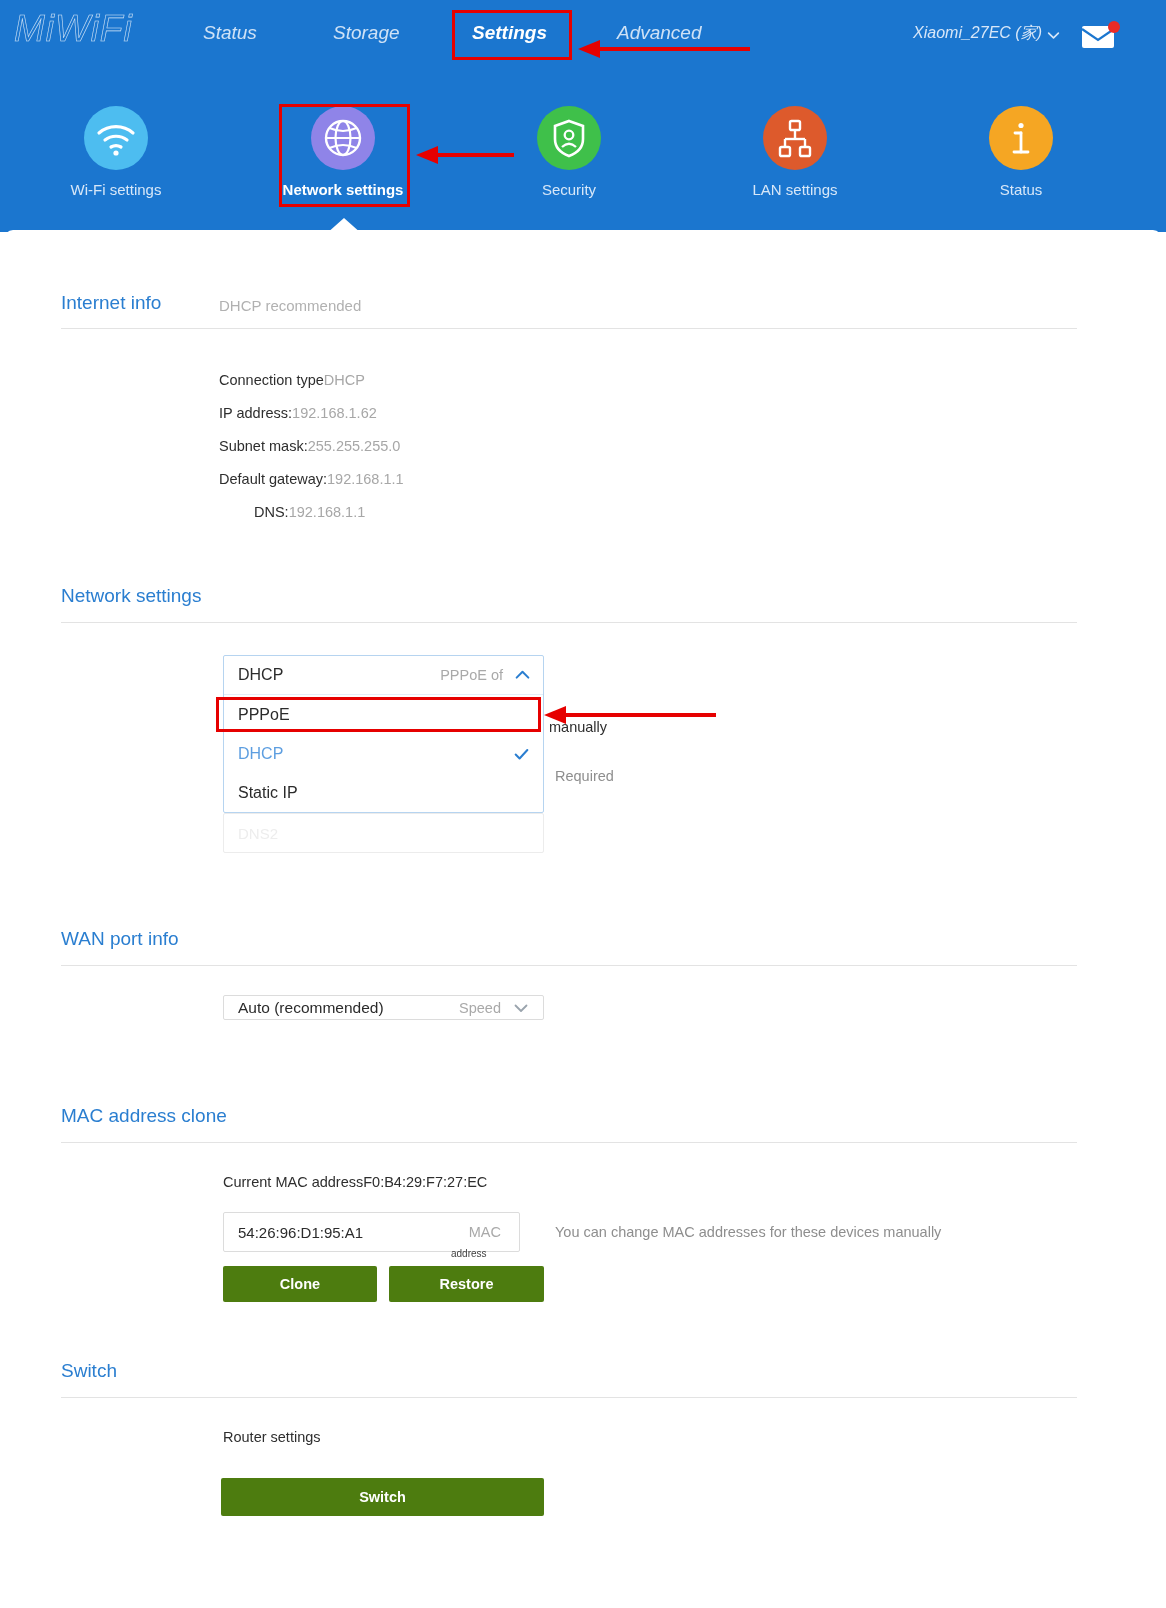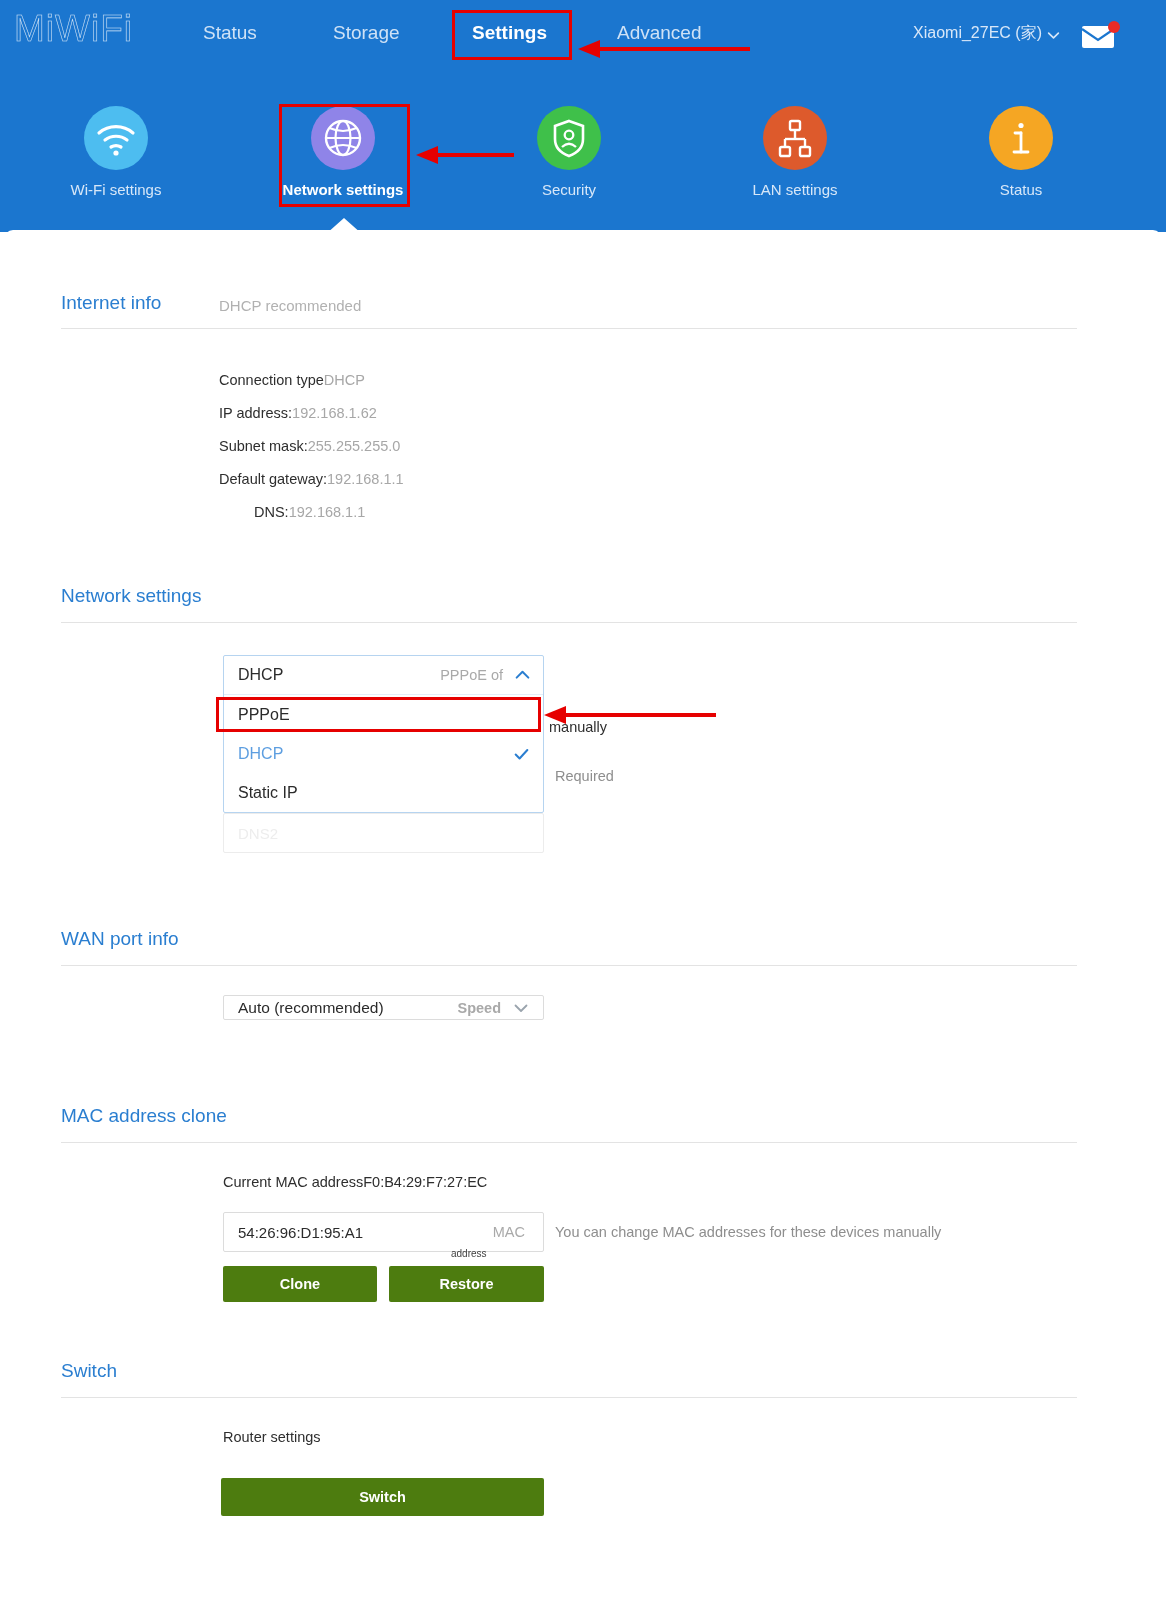--- a/index.html
+++ b/index.html
@@ -23,21 +23,21 @@
     position: absolute;
     left: 0; top: 0;
     width: 1166px; height: 232px;
     background: #1b76cf;
   }
 
   
   .navrow {
     position: absolute;
     left: 0; top: 0;
-    width: 1138px; height: 70px;
+    width: 1138px; height: 70px; font-style: italic;
   }
   .brand {
     position: absolute;
     left: 14px; top: 8px;
     font-size: 37px;
     letter-spacing: 1px;
     color: #ffffff;
     opacity: .85;
     font-family: "Liberation Sans", sans-serif;
     font-weight: 300;
@@ -171,21 +171,20 @@
     color: #2b2b2b;
     white-space: nowrap;
   }
   .selbox .selhint {
     position: absolute;
     right: 42px; top: 50%;
     transform: translateY(-50%);
     font-size: 14.5px;
     color: #a9a9a9;
     white-space: nowrap;
-    font-weight: bold;
   }
   .selbox .chev {
     position: absolute;
     right: 14px; top: 50%;
     transform: translateY(-50%);
     width: 16px; height: 16px;
   }
 
   
   .dd-open {
@@ -480,21 +479,21 @@
       </span>
     </div>
 
     <div class="sec-title" style="left:57px; top:875px;">MAC address clone</div>
     <div class="rule" style="left:57px; top:912px; width:1016px;"></div>
 
     <div class="info-line" style="left:219px; top:944px;">
       <span>Current MAC address</span><span>F0:B4:29:F7:27:EC</span>
     </div>
 
-    <div class="textfield" style="left:219px; top:982px; width:321px; height:40px;">
+    <div class="textfield" style="left:219px; top:982px; width:297px; height:40px;">
       <span class="tval">54:26:96:D1:95:A1</span>
       <span class="tsuffix">MAC</span>
     </div>
     <div class="suffix-wrap2" style="left:447px; top:1018px;">address</div>
 
     <div class="side-note" style="left:551px; top:994px;">You can change MAC addresses for these devices manually</div>
 
     <button class="btn" style="left:219px; top:1036px; width:154px; height:36px;">Clone</button>
     <button class="btn" style="left:385px; top:1036px; width:155px; height:36px;">Restore</button>
 

